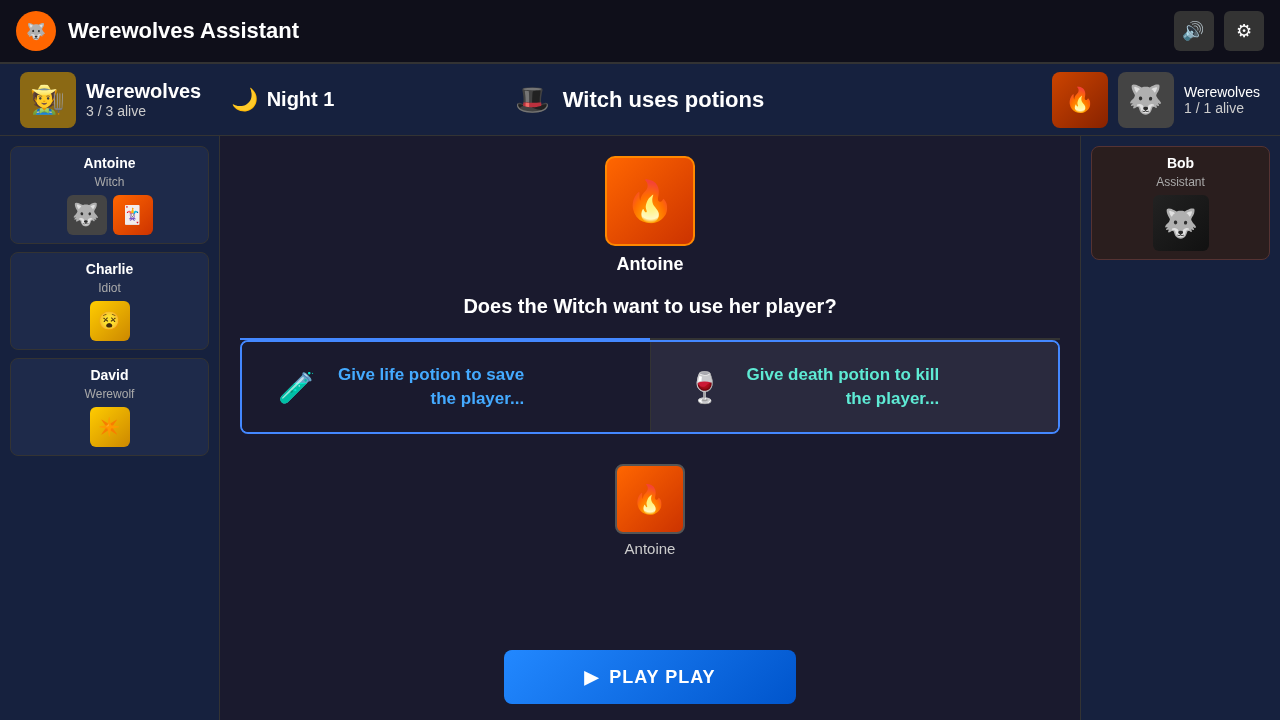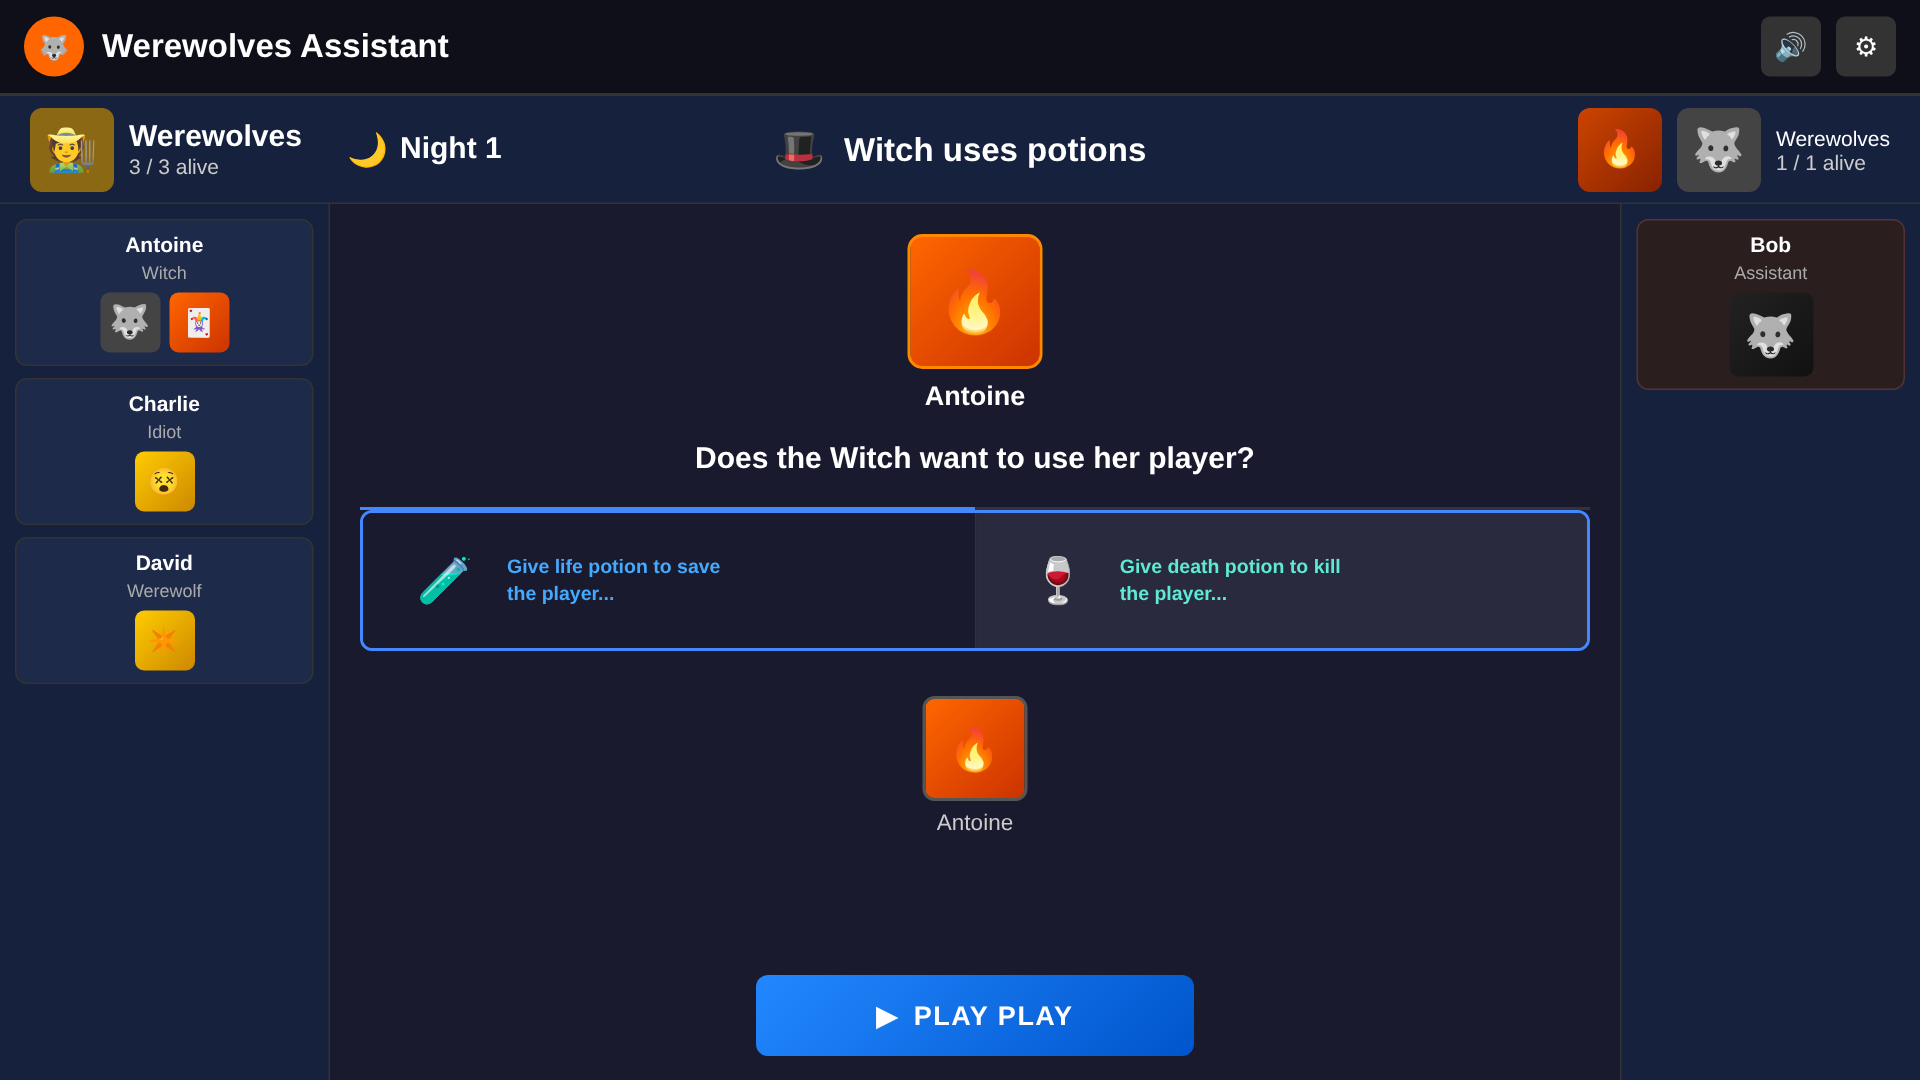--- a/index.html
+++ b/index.html
@@ -342,23 +342,24 @@
     }
     .potion-icon {
       width: 50px;
       height: 50px;
       display: flex;
       align-items: center;
       justify-content: center;
       font-size: 30px;
     }
     .potion-label {
-      font-size: 13px;
+      font-size: 17px;
       font-weight: bold;
       line-height: 1.4;
+      text-align: right;
     }
     .potion-label-blue { color: #44aaff; }
     .potion-label-gray { color: #5eead4; }
 
     
     .target-display {
       display: flex;
       flex-direction: column;
       align-items: center;
     }

